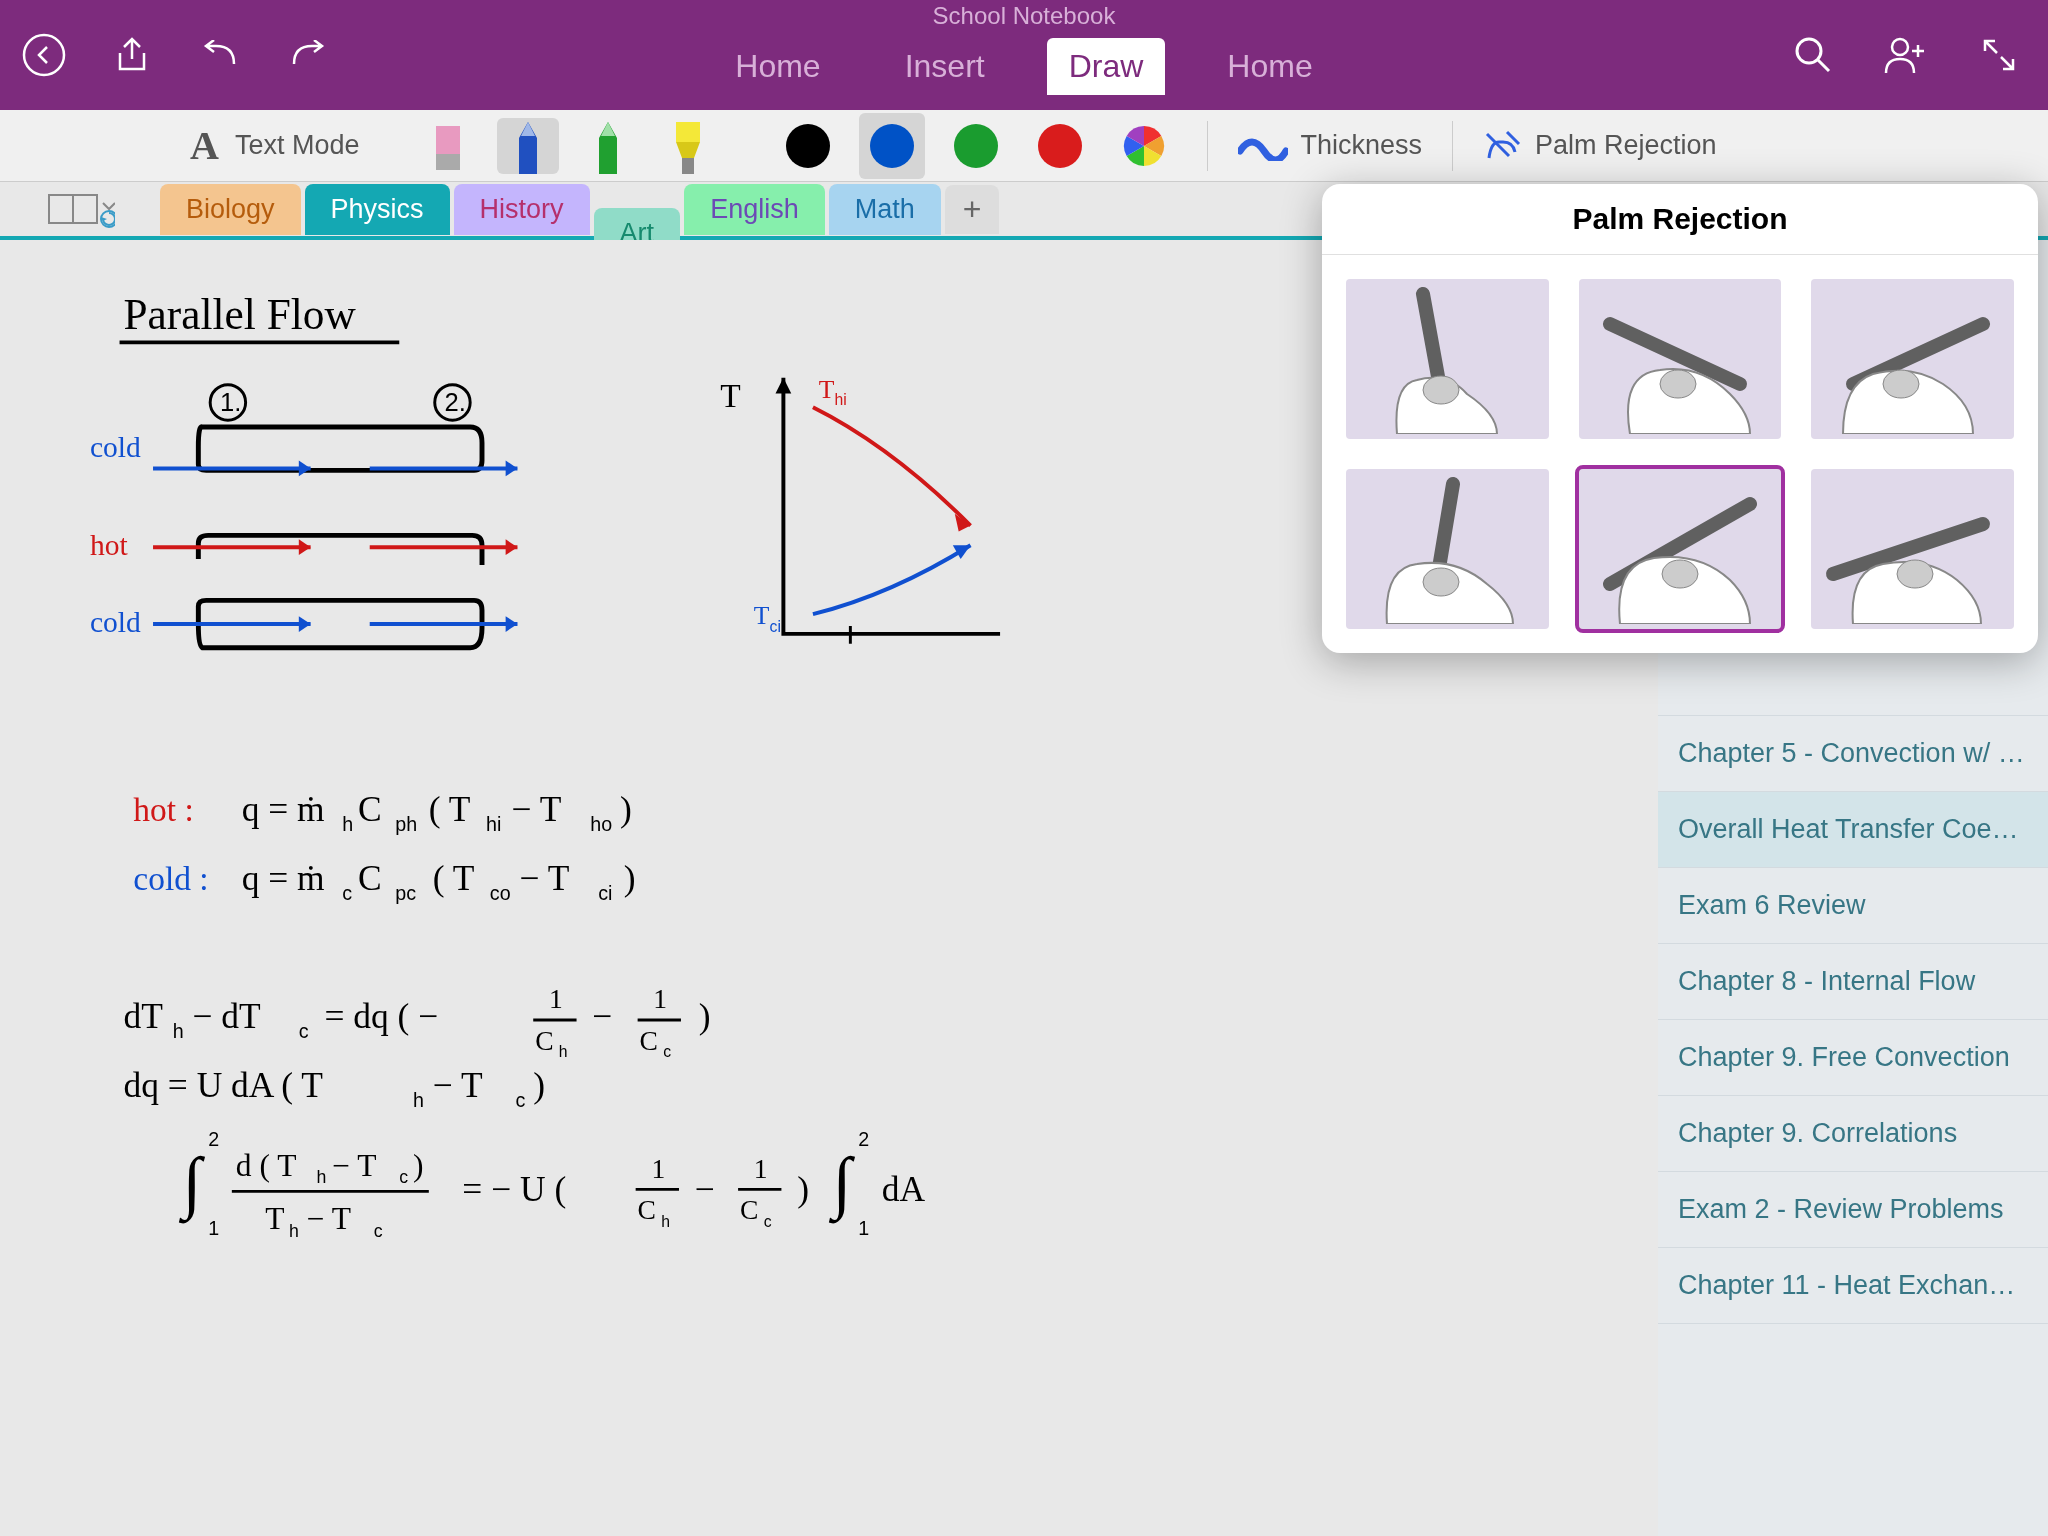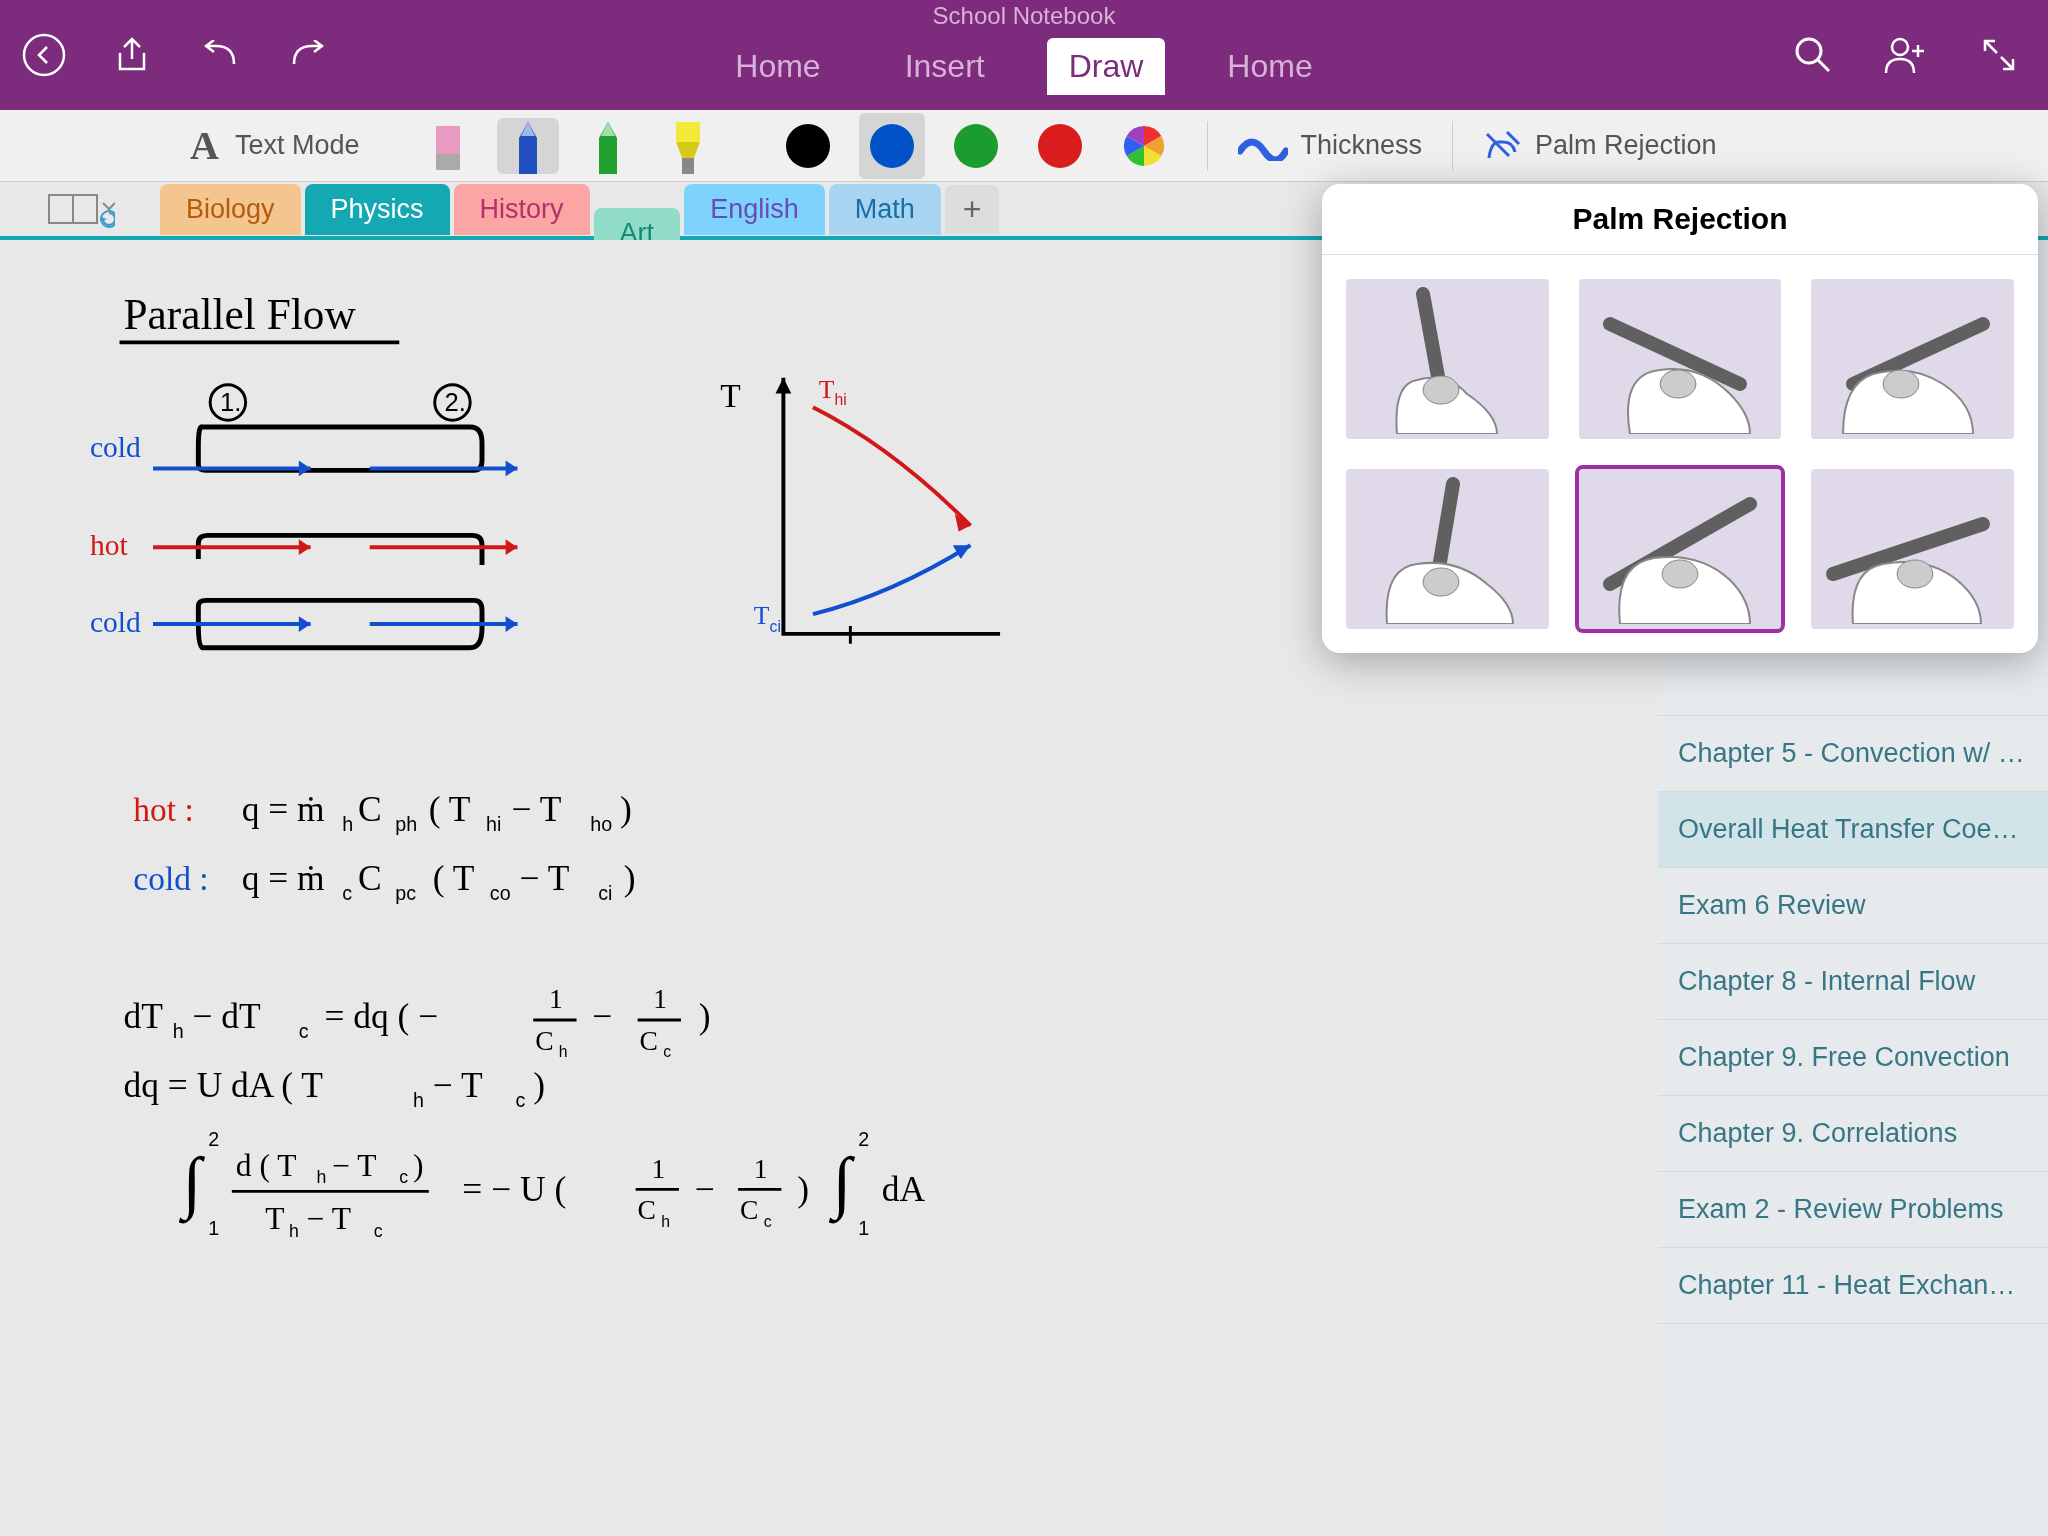--- a/index.html
+++ b/index.html
@@ -131,23 +131,23 @@
 }
 .section-tab {
   padding: 10px 26px;
   font-size: 27px;
   border-radius: 8px 8px 0 0;
   cursor: pointer;
   margin-right: 4px;
 }
 .tab-biology { background: #f4c58f; color: #b55c0c; }
 .tab-physics { background: #14a8b3; color: white; }
-.tab-history { background: #fca5a5; color: #b5306c; }
+.tab-history { background: #c4b5fd; color: #b5306c; }
 .tab-art { background: #90dcc8; color: #168a6e; margin-top: 48px; }
-.tab-english { background: #7dd3fc; color: #6c4ab5; }
+.tab-english { background: #86efac; color: #6c4ab5; }
 .tab-math { background: #a7d4f0; color: #1a6ea8; }
 .add-tab { background: #ddd; color: #666; padding: 6px 18px; font-size: 32px; }
 .content { display: flex; height: calc(1536px - 110px - 72px - 58px); }
 .canvas {
   flex: 1;
   background: #e8e8e8;
   position: relative;
   margin-left: 25px;
 }
 .page-list {

